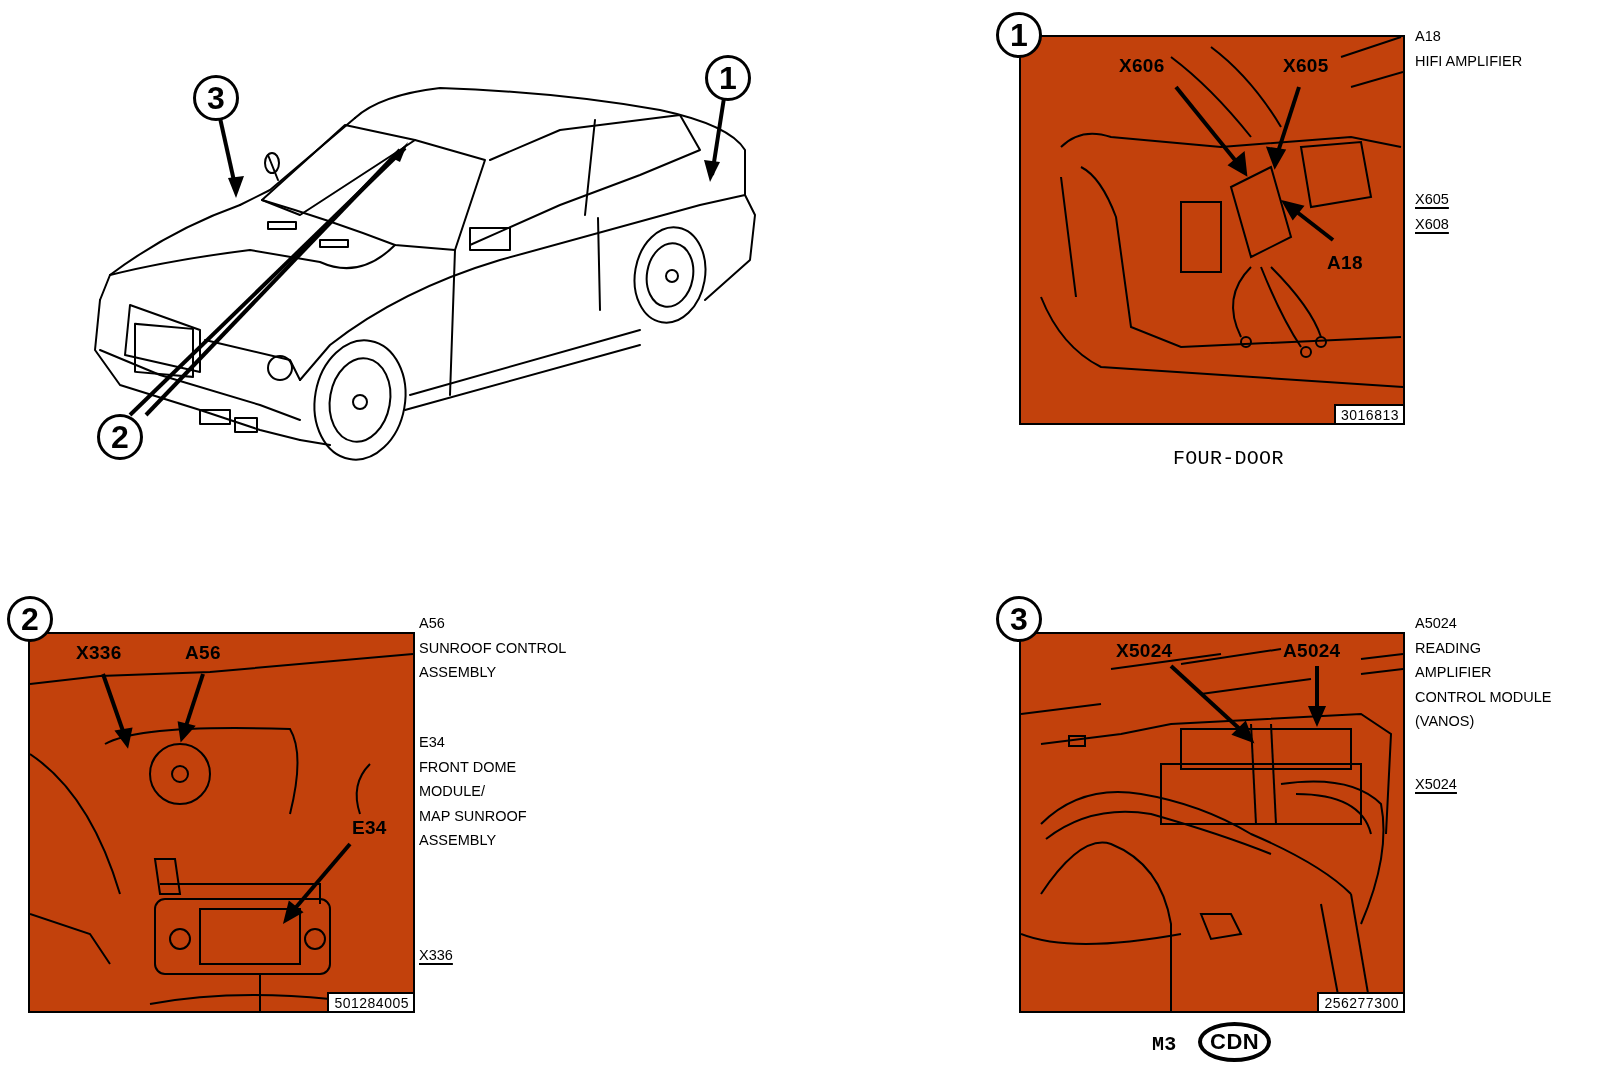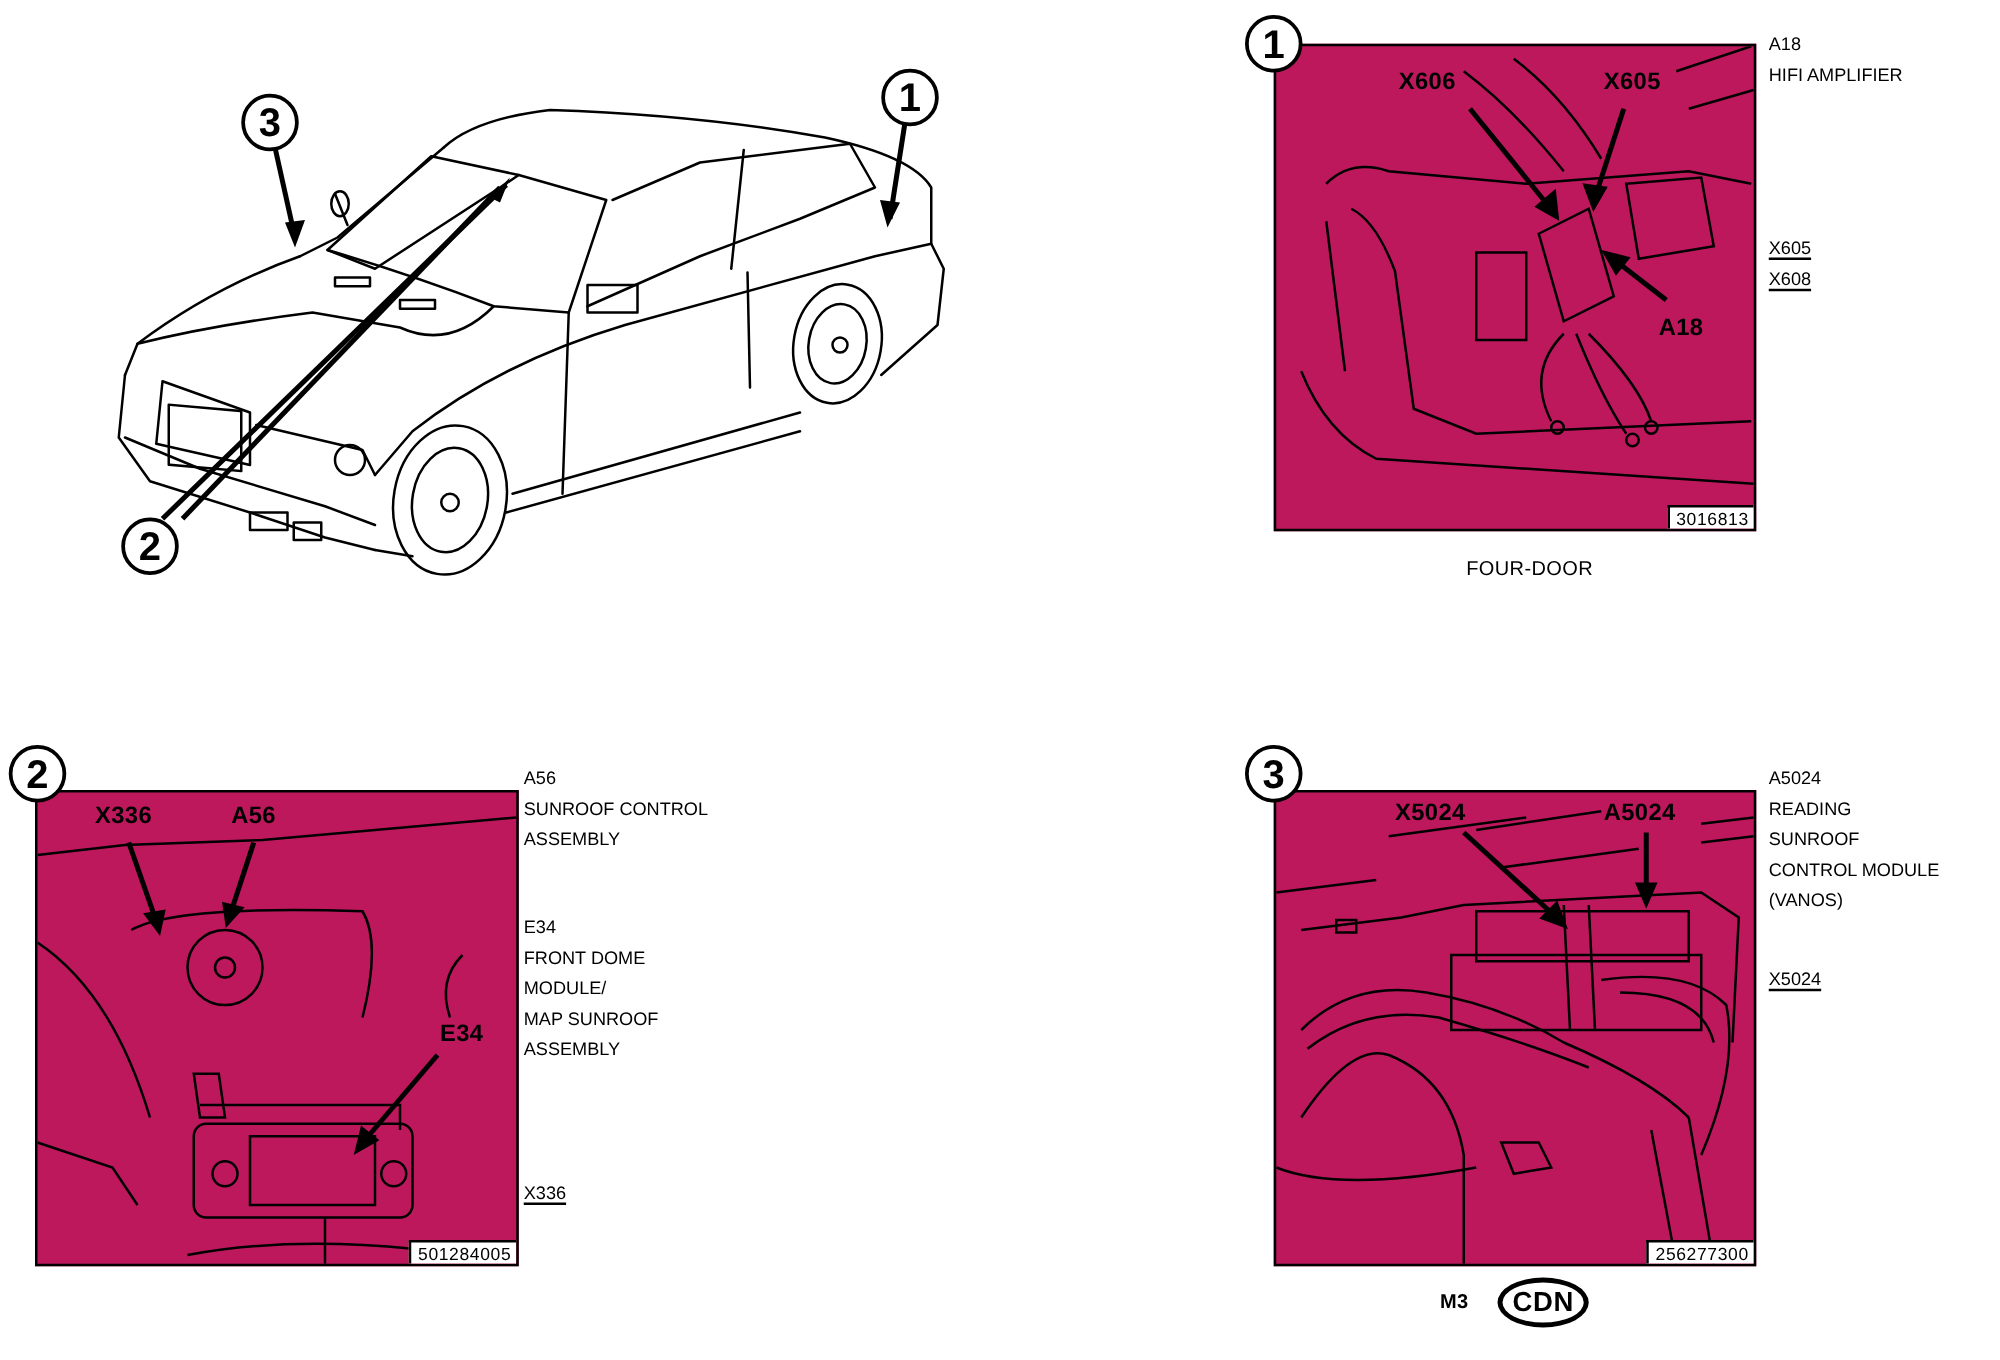--- a/index.html
+++ b/index.html
@@ -2,28 +2,28 @@
 <html><head>
 <meta charset="utf-8">
 <style>
   html, body { margin: 0; padding: 0; background: #ffffff; }
   body { width: 1600px; height: 1088px; position: relative; overflow: hidden;
          font-family: "Liberation Sans", sans-serif; color: #000; }
   svg { position: absolute; overflow: visible; }
   .callout { position: absolute; width: 46px; height: 46px; border: 3px solid #000;
              border-radius: 50%; background: #fff; display: flex; align-items: center;
              justify-content: center; font-weight: bold; font-size: 32px; box-sizing: border-box; }
-  .panel { position: absolute; border: 2px solid #000; background: #be185d; overflow: hidden; }
+  .panel { position: absolute; border: 2px solid #000; background: #c2410c; overflow: hidden; }
   .lbl-bold { position: absolute; font-weight: bold; font-size: 19px; letter-spacing: 0.3px; }
   .side-text { position: absolute; font-size: 14.5px; line-height: 24.5px; font-weight: normal; }
   .side-text div { white-space: nowrap; }
   .ul { text-decoration: underline; text-decoration-thickness: 2px; text-underline-offset: 3px; }
   .ref { position: absolute; border-left: 2px solid #000; border-top: 2px solid #000;
          background: #fff; font-size: 14px; padding: 1px 4px 0 5px; right: 0; bottom: 0; letter-spacing: 0.5px; }
-  .caption { position: absolute; font-size: 16px; letter-spacing: 0.3px; }
+  .caption { position: absolute; font-size: 20px; letter-spacing: 0.3px; font-family: Liberation Mono, monospace; }
   .badge { position: absolute; border: 4px solid #000; border-radius: 50%; font-weight: bold;
            font-size: 22px; padding: 3px 8px; letter-spacing: 0.5px; }
 </style>
 </head>
 <body>
 
 <svg width="800" height="480" style="left:0;top:0" viewBox="0 0 800 480">
   <g fill="none" stroke="#000" stroke-width="2" stroke-linejoin="round" stroke-linecap="round">
 
     <path d="M355 118 Q380 95 440 88 Q560 92 660 110 Q730 125 745 150 L745 195"></path>
@@ -222,21 +222,21 @@
   </svg>
   <div class="lbl-bold" style="left:95px;top:6px;">X5024</div>
   <div class="lbl-bold" style="left:262px;top:6px;">A5024</div>
   <div class="ref">256277300</div>
 </div>
 <div class="callout" style="left:996px;top:596px;">3</div>
 
 <div class="side-text" style="left:1415px;top:611px;">
   <div>A5024</div>
   <div>READING</div>
-  <div>SUNROOF</div>
+  <div>AMPLIFIER</div>
   <div>CONTROL MODULE</div>
   <div>(VANOS)</div>
 </div>
 <div class="side-text" style="left:1415px;top:772px;">
   <div class="ul">X5024</div>
 </div>
 
 <div class="caption" style="left:1152px;top:1033px;font-weight:bold;text-align:center;">M3</div>
 <div class="badge" style="left:1198px;top:1022px;">CDN</div>
 

